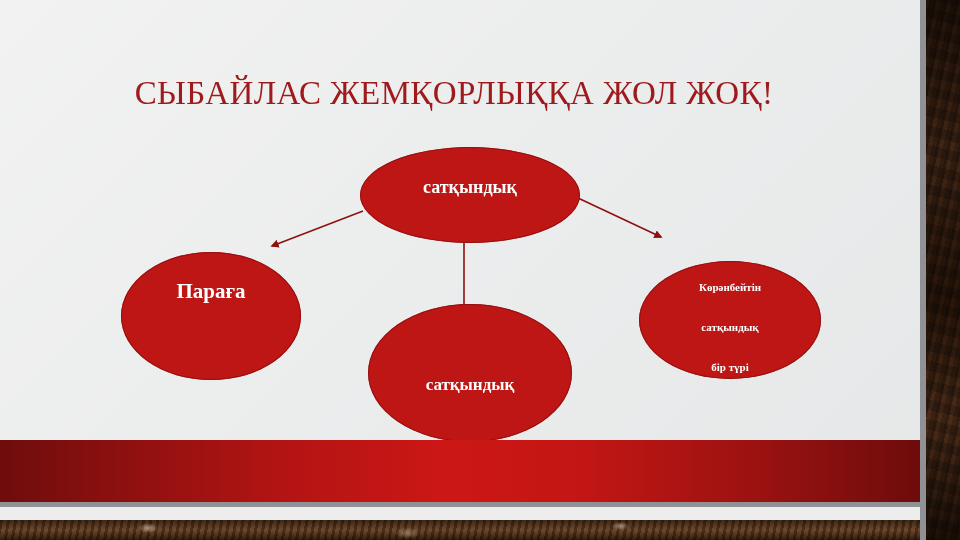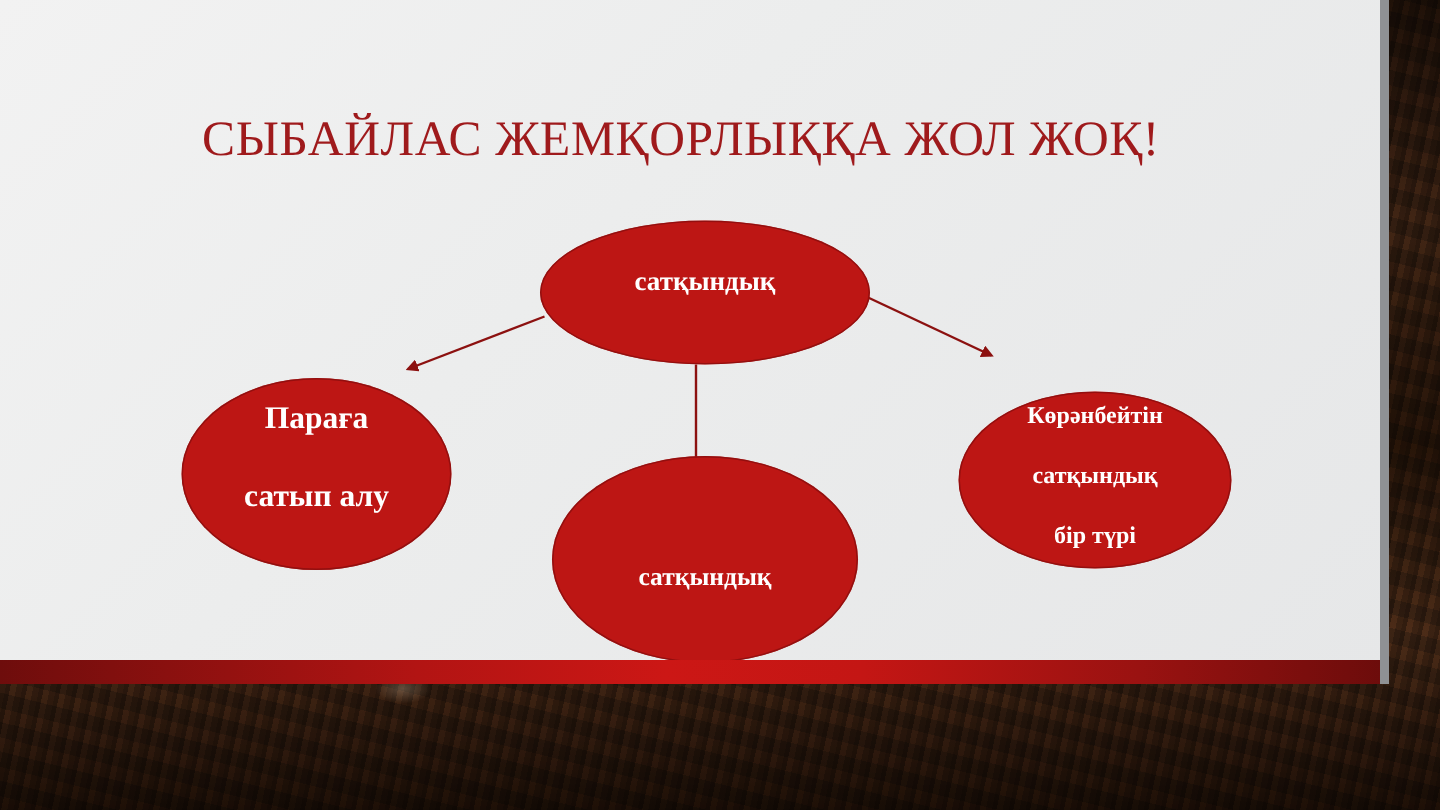--- a/index.html
+++ b/index.html
@@ -29,21 +29,21 @@
       linear-gradient(180deg, #2d1b0f 0%, #5c3a22 28%, #38210f 55%, #6b4428 78%, #2a180c 100%);
     background-blend-mode: screen, screen, screen, screen, screen, screen, overlay, multiply, normal;
   }
 
   
   #slide {
     position: absolute;
     left: 0;
     top: 0;
     width: 926px;
-    height: 456px;
+    height: 540px;
     background: linear-gradient(135deg, #f2f2f2 0%, #eceded 40%, #e6e7e8 100%);
     border-right: 6px solid #8f9194;
     box-sizing: border-box;
     overflow: hidden;
   }
   #slide-inner-white {
     position: absolute;
     left: 920px;
     top: 0;
     width: 16px;
@@ -78,21 +78,21 @@
     align-items: center;
     justify-content: center;
     font-family: "Liberation Serif", "DejaVu Serif", serif;
     box-shadow: 0 0 0 1px rgba(140,14,14,.85) inset;
   }
   .node span { display: block; padding: 0 10px; }
 
   #node-top    { left: 360px; top: 147px; width: 220px; height: 96px;  font-size: 18px; line-height: 22px; }
   #node-left   { left: 121px; top: 252px; width: 180px; height: 128px; font-size: 21px; line-height: 26px; }
   #node-bottom { left: 368px; top: 304px; width: 204px; height: 138px; font-size: 17px; line-height: 22px; }
-  #node-right  { left: 639px; top: 261px; width: 182px; height: 118px; font-size: 16px; line-height: 20px; }
+  #node-right  { left: 639px; top: 261px; width: 182px; height: 118px; font-size: 11px; line-height: 20px; align-items: flex-end; }
 
   #node-bottom span { position: relative; top: 12px; }
   #node-right  span { position: relative; top: -1px; }
   #node-left   span { position: relative; top: -6px; }
   #node-top    span { position: relative; top: -8px; }
 
   
   #connectors {
     position: absolute;
     left: 0; top: 0;
@@ -164,21 +164,20 @@
     <line x1="578" y1="198" x2="661" y2="237" stroke="#8C1110" stroke-width="1.6" marker-end="url(#ah)"></line>
   </svg>
 
   <div id="node-top" class="node">
     <span>сатқындық</span>
   </div>
 
   <div id="node-left" class="node">
     <span>
       <span>Параға</span><br>
-      <span>сатып алу</span>
     </span>
   </div>
 
   <div id="node-bottom" class="node">
     <span>сатқындық</span>
   </div>
 
   <div id="node-right" class="node">
     <span>
       <span>Көрәнбейтін</span><br>

